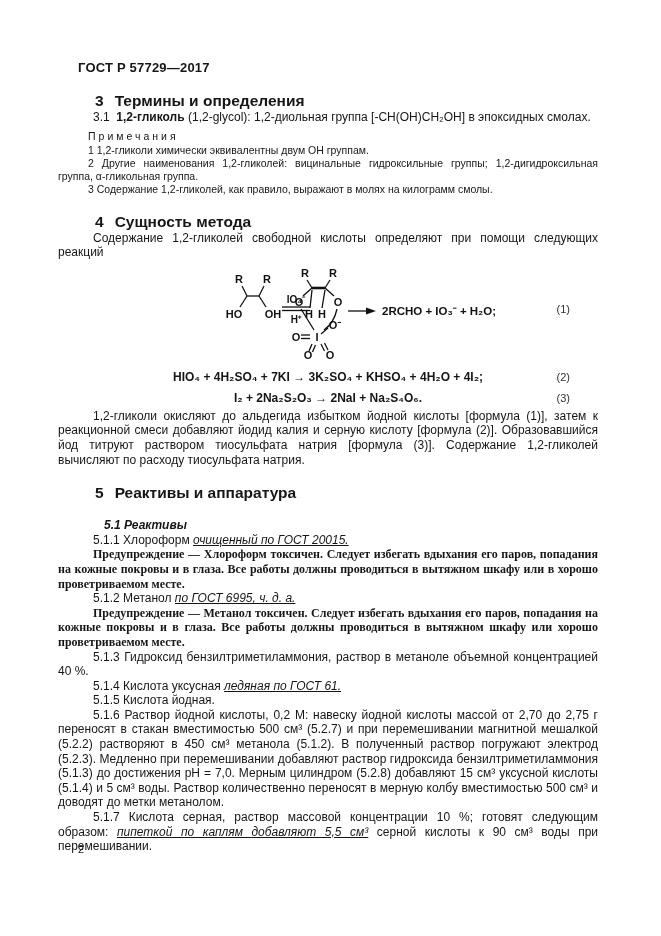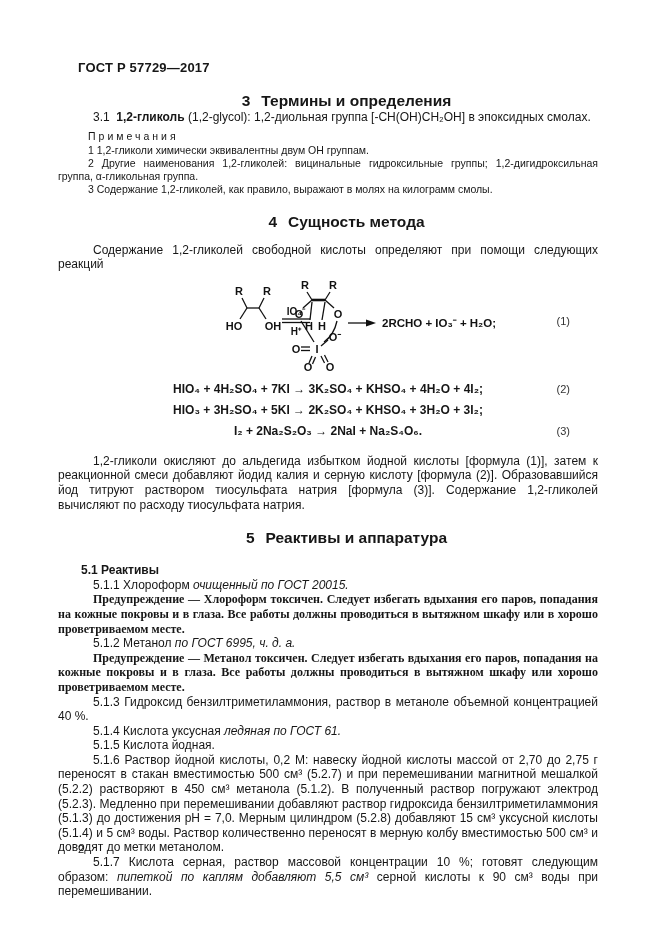--- a/index.html
+++ b/index.html
@@ -19,33 +19,32 @@
   }
   .doc-header{
     font-size:13px;font-weight:bold;
     margin:0 0 0 20px;
     letter-spacing:.2px;
   }
   h2.sec{
     font-size:15.5px;font-weight:bold;
     margin:17px 0 0 37px;
     padding:0;
-    text-align:center;
   }
   h2.sec .hnum{margin-right:11px;}
   p.body{
     font-size:12px;line-height:14.6px;
     text-align:justify;
     text-indent:35px;
     margin:0;
   }
   p.body.first{margin-top:11px;}
-  p.body.after-head{margin-top:12px;}
+  p.body.after-head{margin-top:0;}
   .warn{font-weight:bold;font-family:Liberation Serif, serif;}
-  .it{font-style:italic;}
+  .it{font-style:italic;text-decoration:underline;}
   .bld{font-weight:bold;}
   .notes{
     font-size:10.5px;line-height:13px;
     text-align:justify;
     margin-top:5px;
   }
   .notes p{margin:0;text-indent:30px;}
   .notes .notes-caption{
     letter-spacing:3px;
     margin-bottom:1px;
@@ -65,22 +64,23 @@
   .equations{margin-top:4px;}
   .eq-row{
     position:relative;
     height:21px;line-height:21px;
     text-align:center;
     font-size:12px;font-weight:bold;
   }
   .eq-row .eq-label{position:absolute;right:28px;top:0;}
   .sub-head{
     font-size:12px;font-weight:bold;
-    margin:16px 0 0 23px;
+    margin:16px 0 0 46px;
     line-height:14.6px;
+    font-style:italic;
   }
   .page-num{
     position:absolute;
     left:78px;top:843px;
     font-size:11px;
   }
   svg text{font-family:"Liberation Sans", sans-serif;fill:#111;}
   svg .atom{font-size:11px;font-weight:bold;}
   svg .atom-sm{font-size:10px;font-weight:bold;}
   svg .prod{font-size:11.5px;font-weight:bold;}
@@ -164,21 +164,20 @@
           <line x1="290" y1="44" x2="312" y2="44"></line>
           <polygon class="head" points="318,44 308,40.5 308,47.5"></polygon>
           <text class="prod" x="324" y="48">2RCHO + IO₃⁻ + H₂O;</text>
         </g>
       </svg>
       <span class="eq-label">(1)</span>
     </div>
 
     <div class="equations">
       <div class="eq-row"><span>HIO₄ + 4H₂SO₄ + 7KI → 3K₂SO₄ + KHSO₄ + 4H₂O + 4I₂;</span><span class="eq-label">(2)</span></div>
-      <div class="eq-row"><span>HIO₃ + 3H₂SO₄ + 5KI → 2K₂SO₄ + KHSO₄ + 3H₂O + 3I₂;</span><span class="eq-label"></span></div>
       <div class="eq-row"><span>I₂ + 2Na₂S₂O₃ → 2NaI + Na₂S₄O₆.</span><span class="eq-label">(3)</span></div>
     </div>
 
     <p class="body after-head">1,2-гликоли окисляют до альдегида избытком йодной кислоты [формула (1)], затем к реакционной смеси добавляют йодид калия и серную кислоту [формула (2)]. Образовавшийся йод титруют раствором тиосульфата натрия [формула (3)]. Содержание 1,2-гликолей вычисляют по расходу тиосульфата натрия.</p>
 
     <h2 class="sec"><span class="hnum">5</span><span>Реактивы и аппаратура</span></h2>
 
     <p class="sub-head">5.1 Реактивы</p>
 
     <p class="body"><span>5.1.1 Хлороформ </span><span class="it">очищенный по ГОСТ 20015.</span></p>

